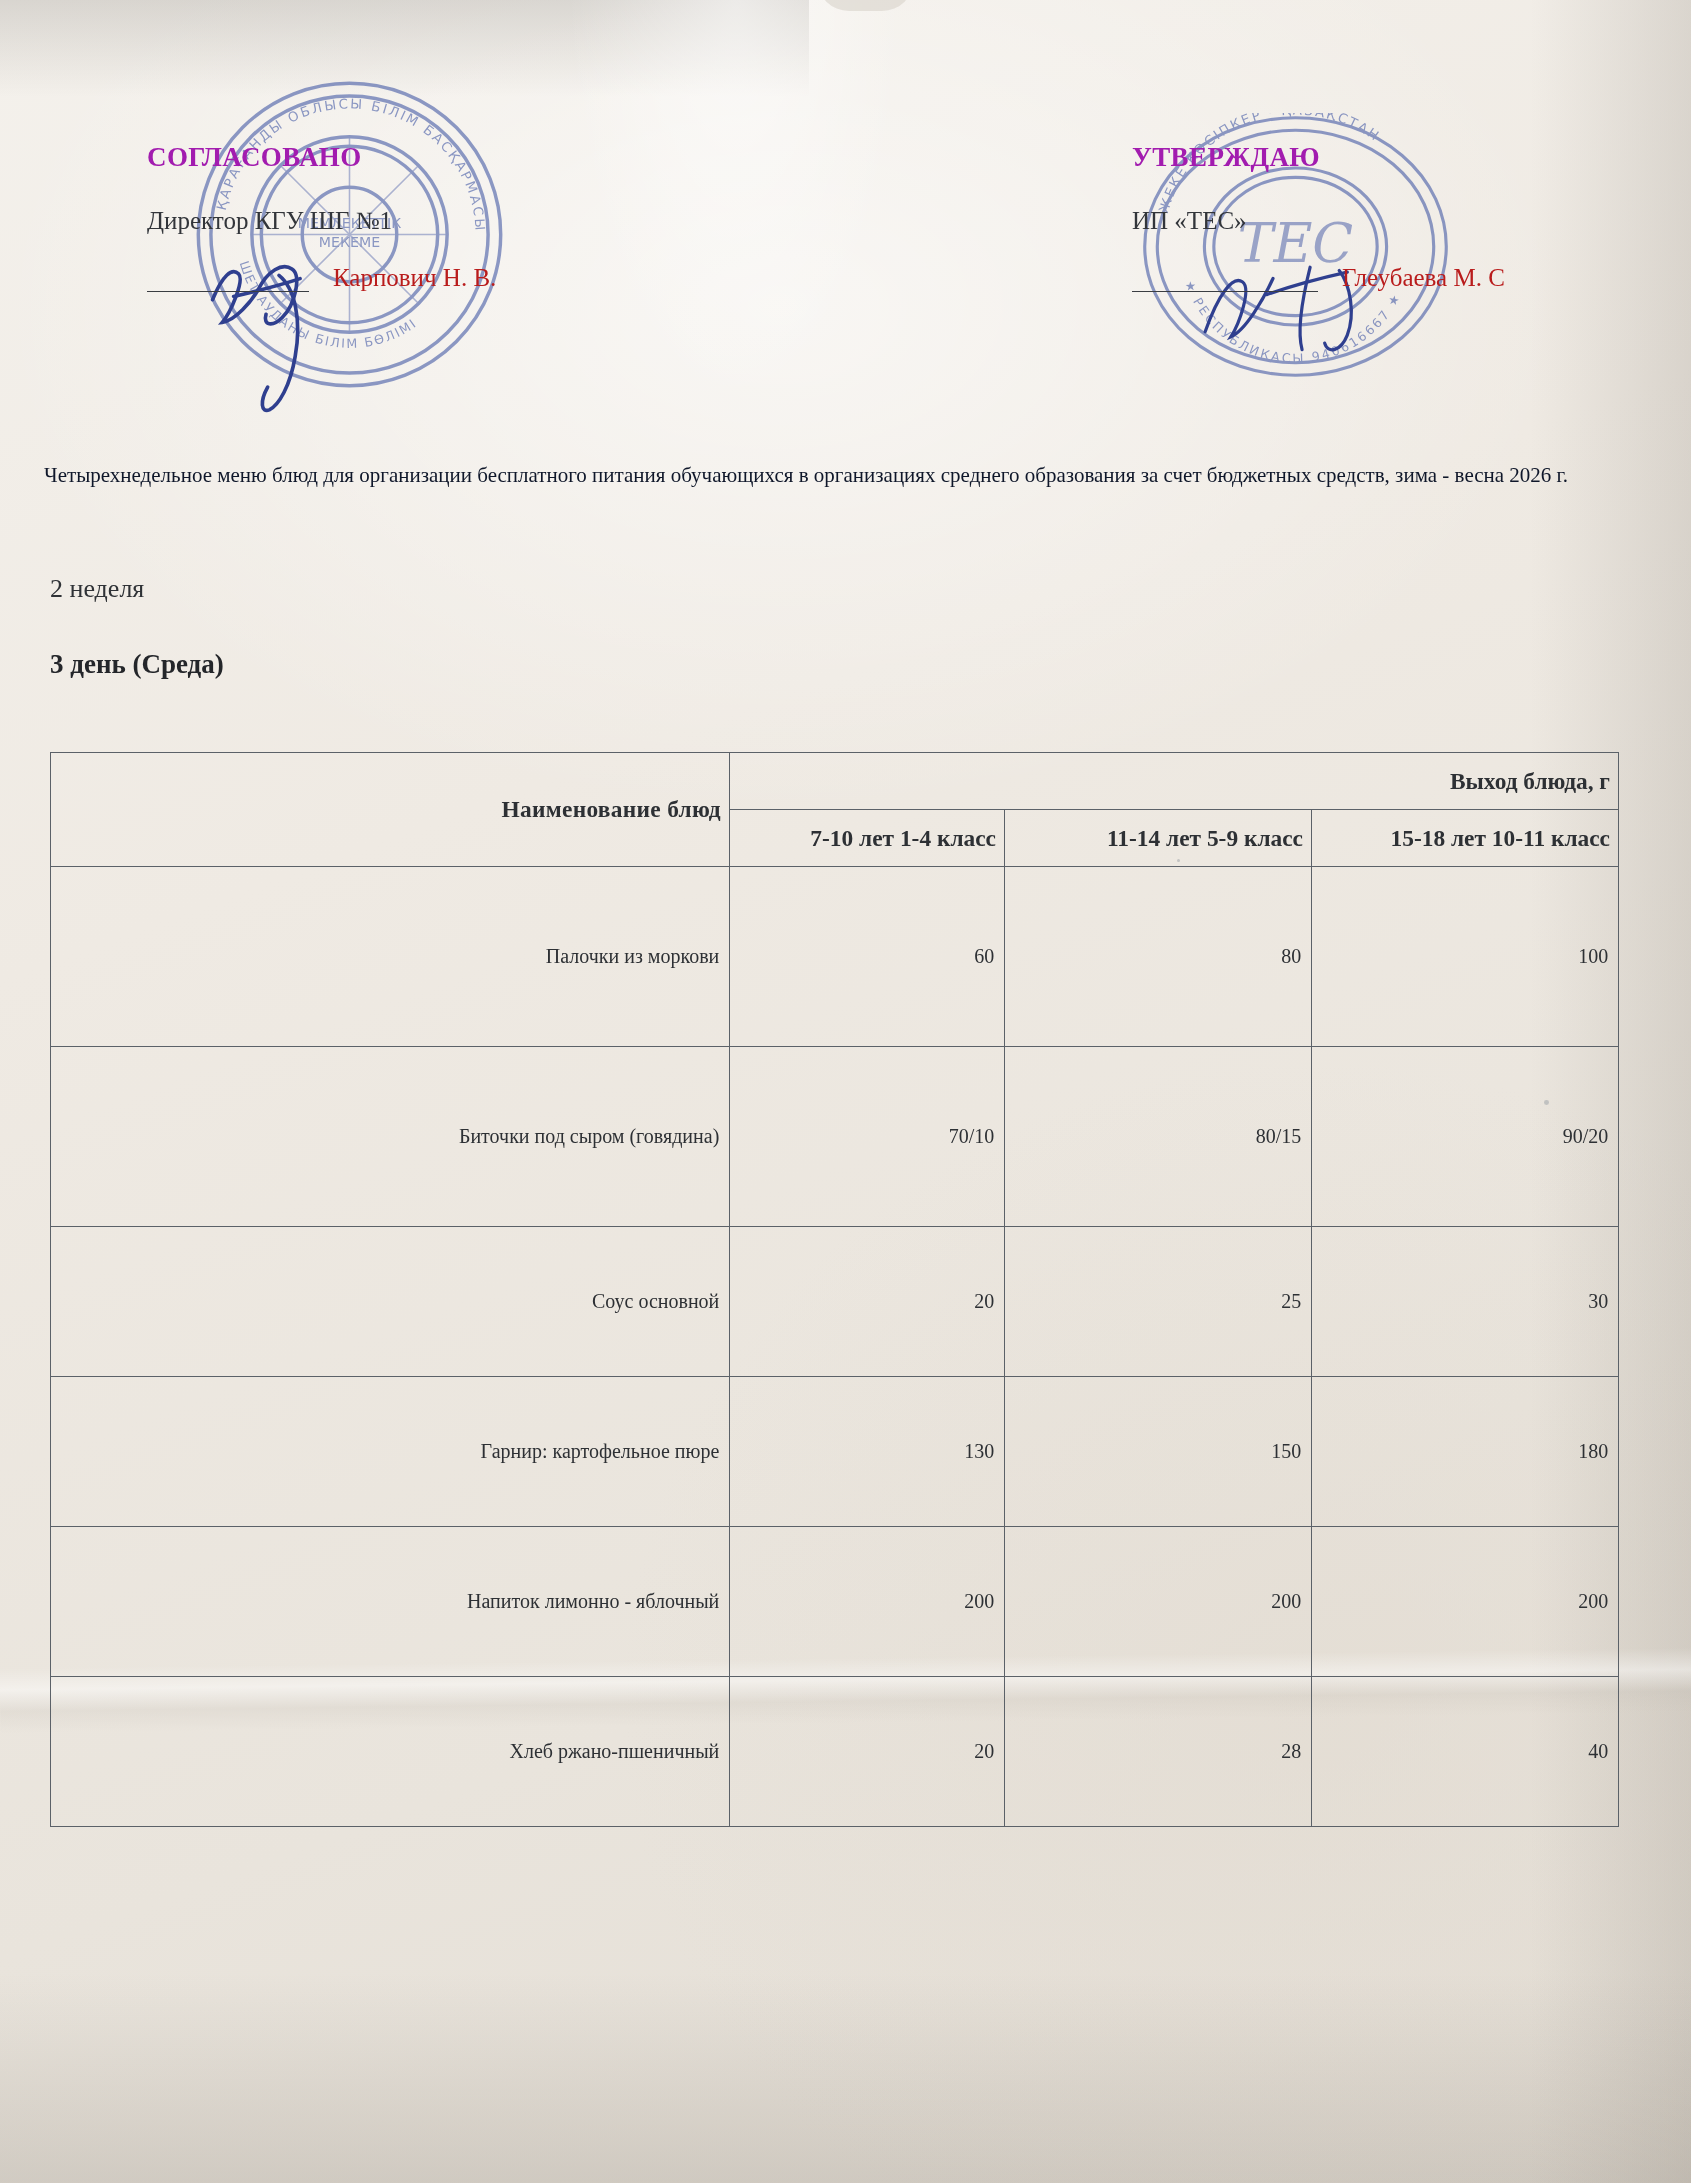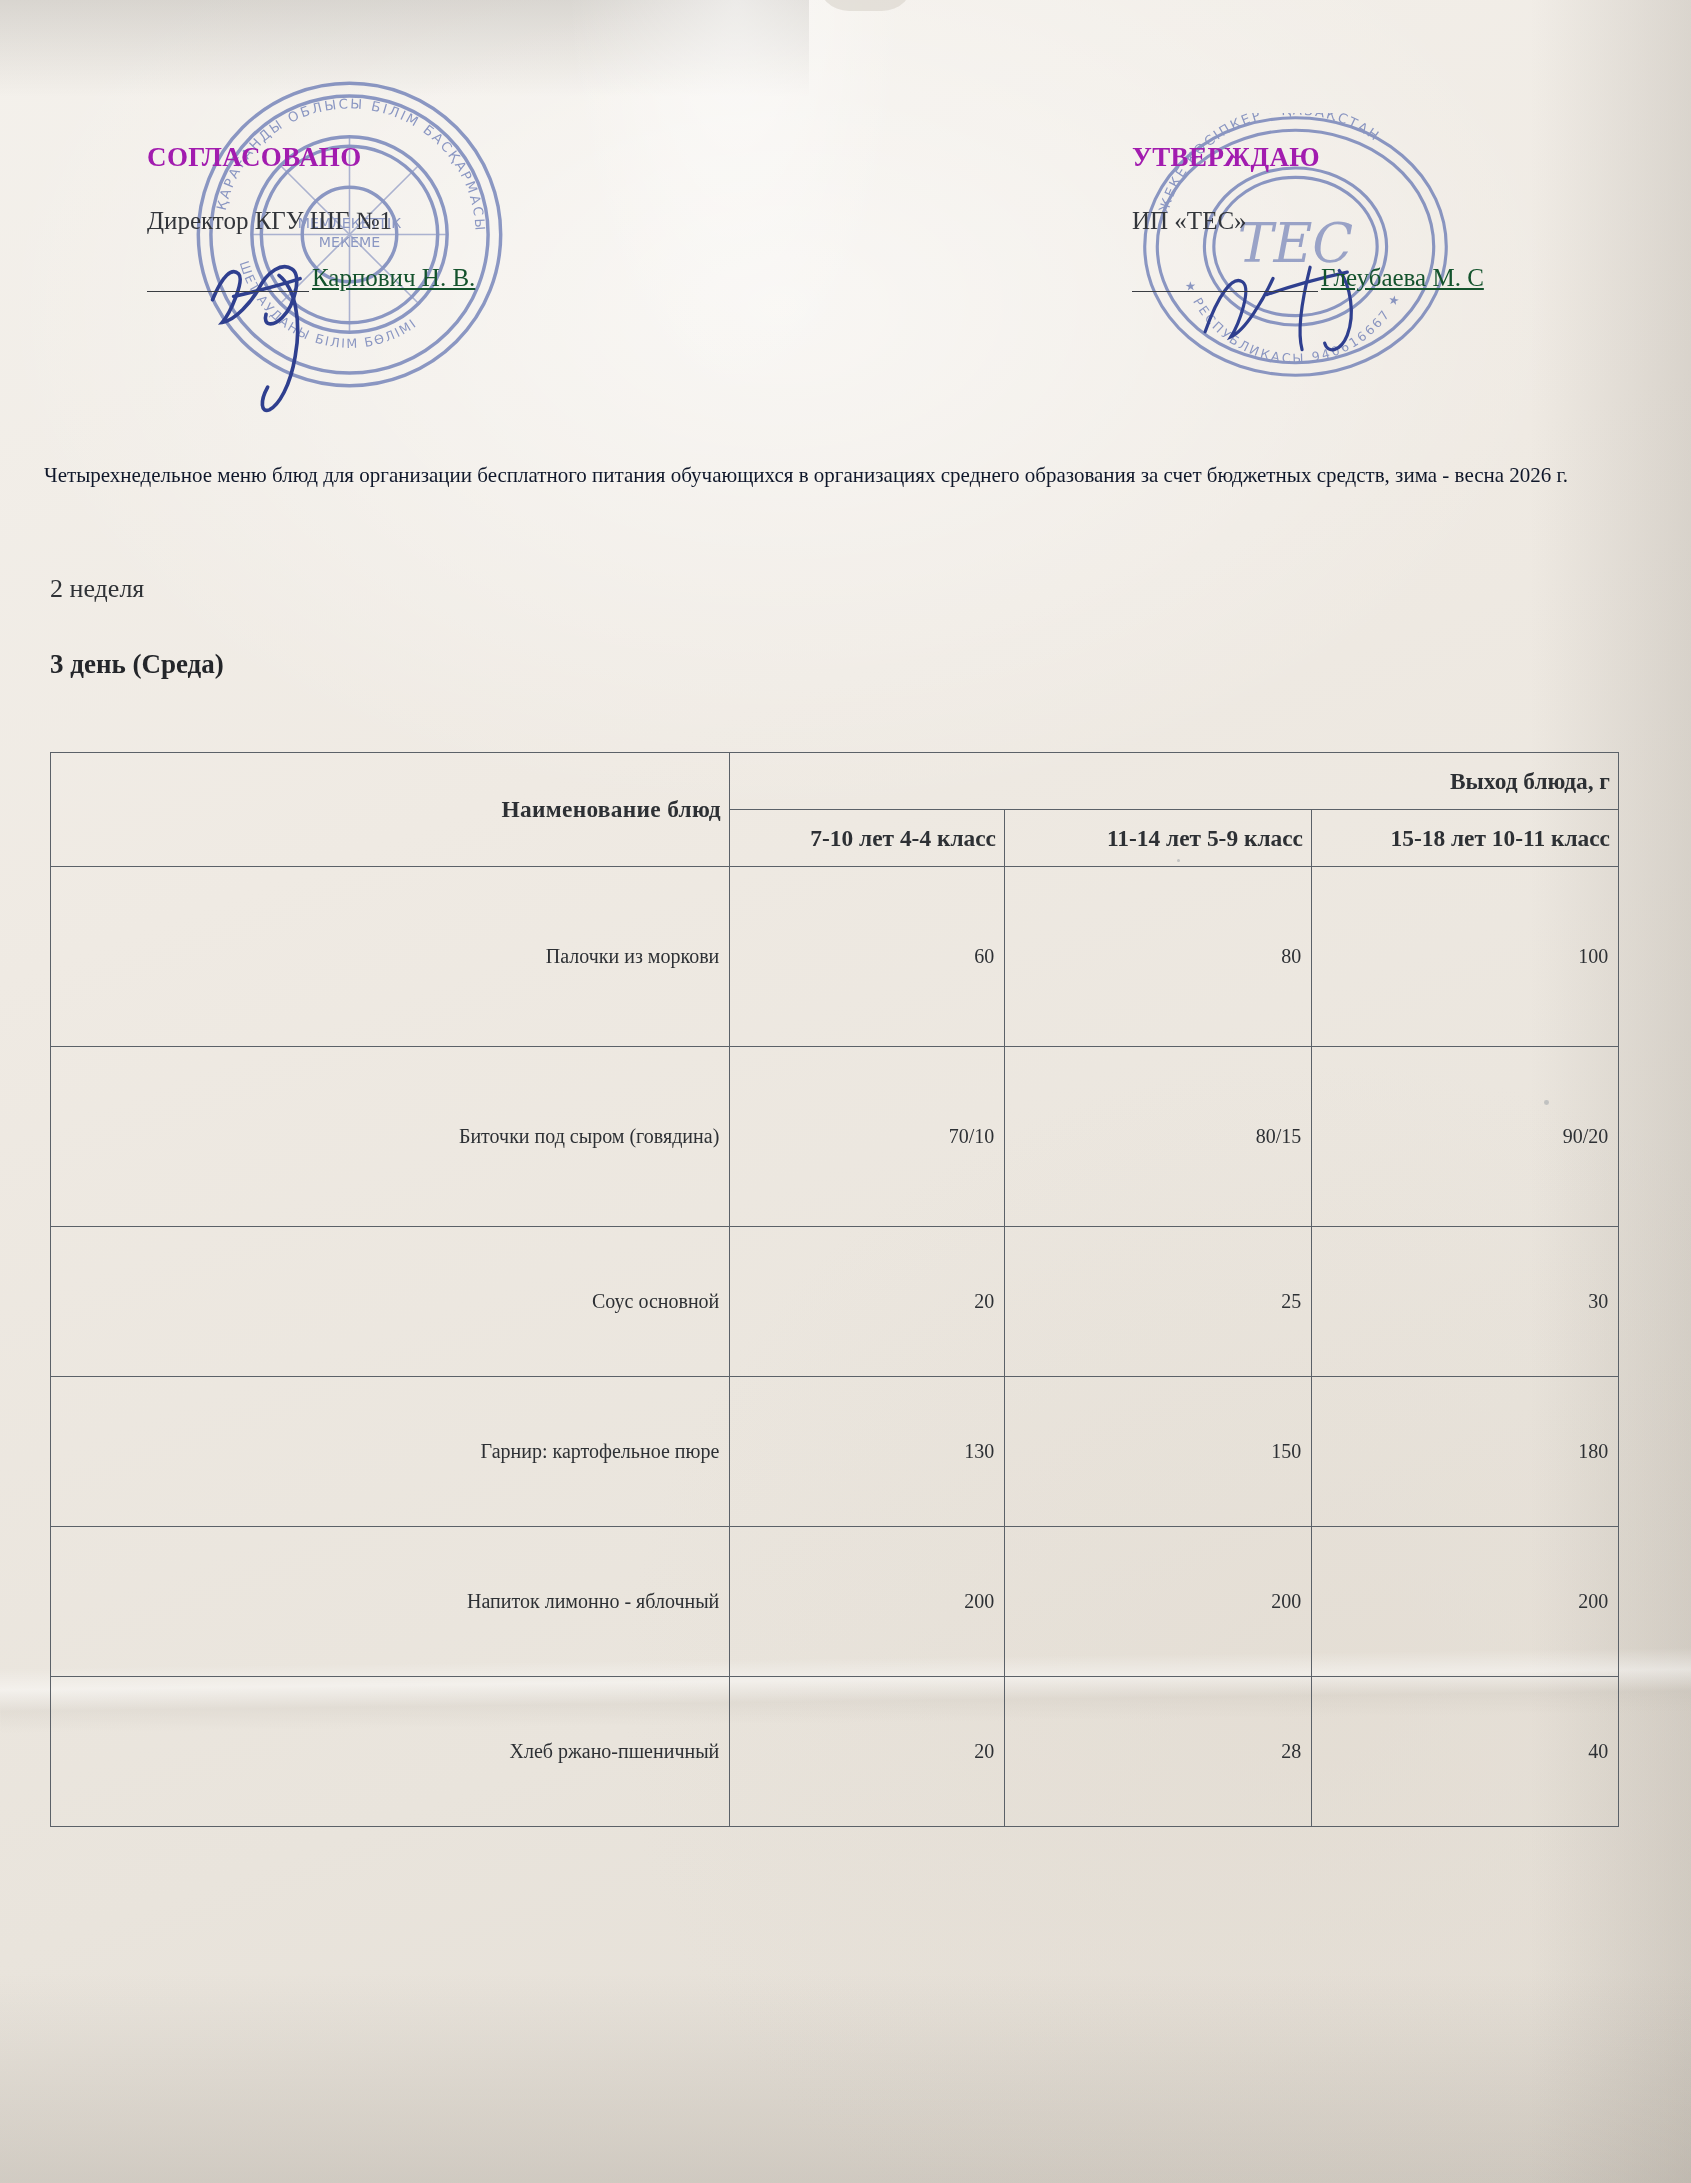--- a/index.html
+++ b/index.html
@@ -103,24 +103,23 @@
     align-items: flex-end;
   }
   .appr-underline {
     display: inline-block;
     width: 162px;
     border-bottom: 1.6px solid #3a3d42;
     height: 21px;
   }
   .appr-name {
     font-size: 25px;
-    margin-left: 3px;
-    color: #14532d;
+    margin-left: 24px;
+    color: #b91c1c;
     white-space: nowrap;
-    text-decoration: underline;
   }
   .appr-right .appr-underline { width: 186px; }
 
   
   .stamp {
     position: absolute;
     border-radius: 50%;
     pointer-events: none;
     opacity: 0.62;
   }
@@ -346,21 +345,21 @@
         <col class="col-a">
         <col class="col-b">
         <col class="col-c">
       </colgroup>
       <thead>
         <tr>
           <th rowspan="2" class="th-name">Наименование блюд</th>
           <th colspan="3" class="th-out">Выход блюда, г</th>
         </tr>
         <tr>
-          <th>7-10 лет 4-4 класс</th>
+          <th>7-10 лет 1-4 класс</th>
           <th>11-14 лет 5-9 класс</th>
           <th>15-18 лет 10-11 класс</th>
         </tr>
       </thead>
       <tbody>
         <tr class="row-h-2">
           <td class="dish">Палочки из моркови</td>
           <td>60</td>
           <td class="fade1">80</td>
           <td class="fade2">100</td>

